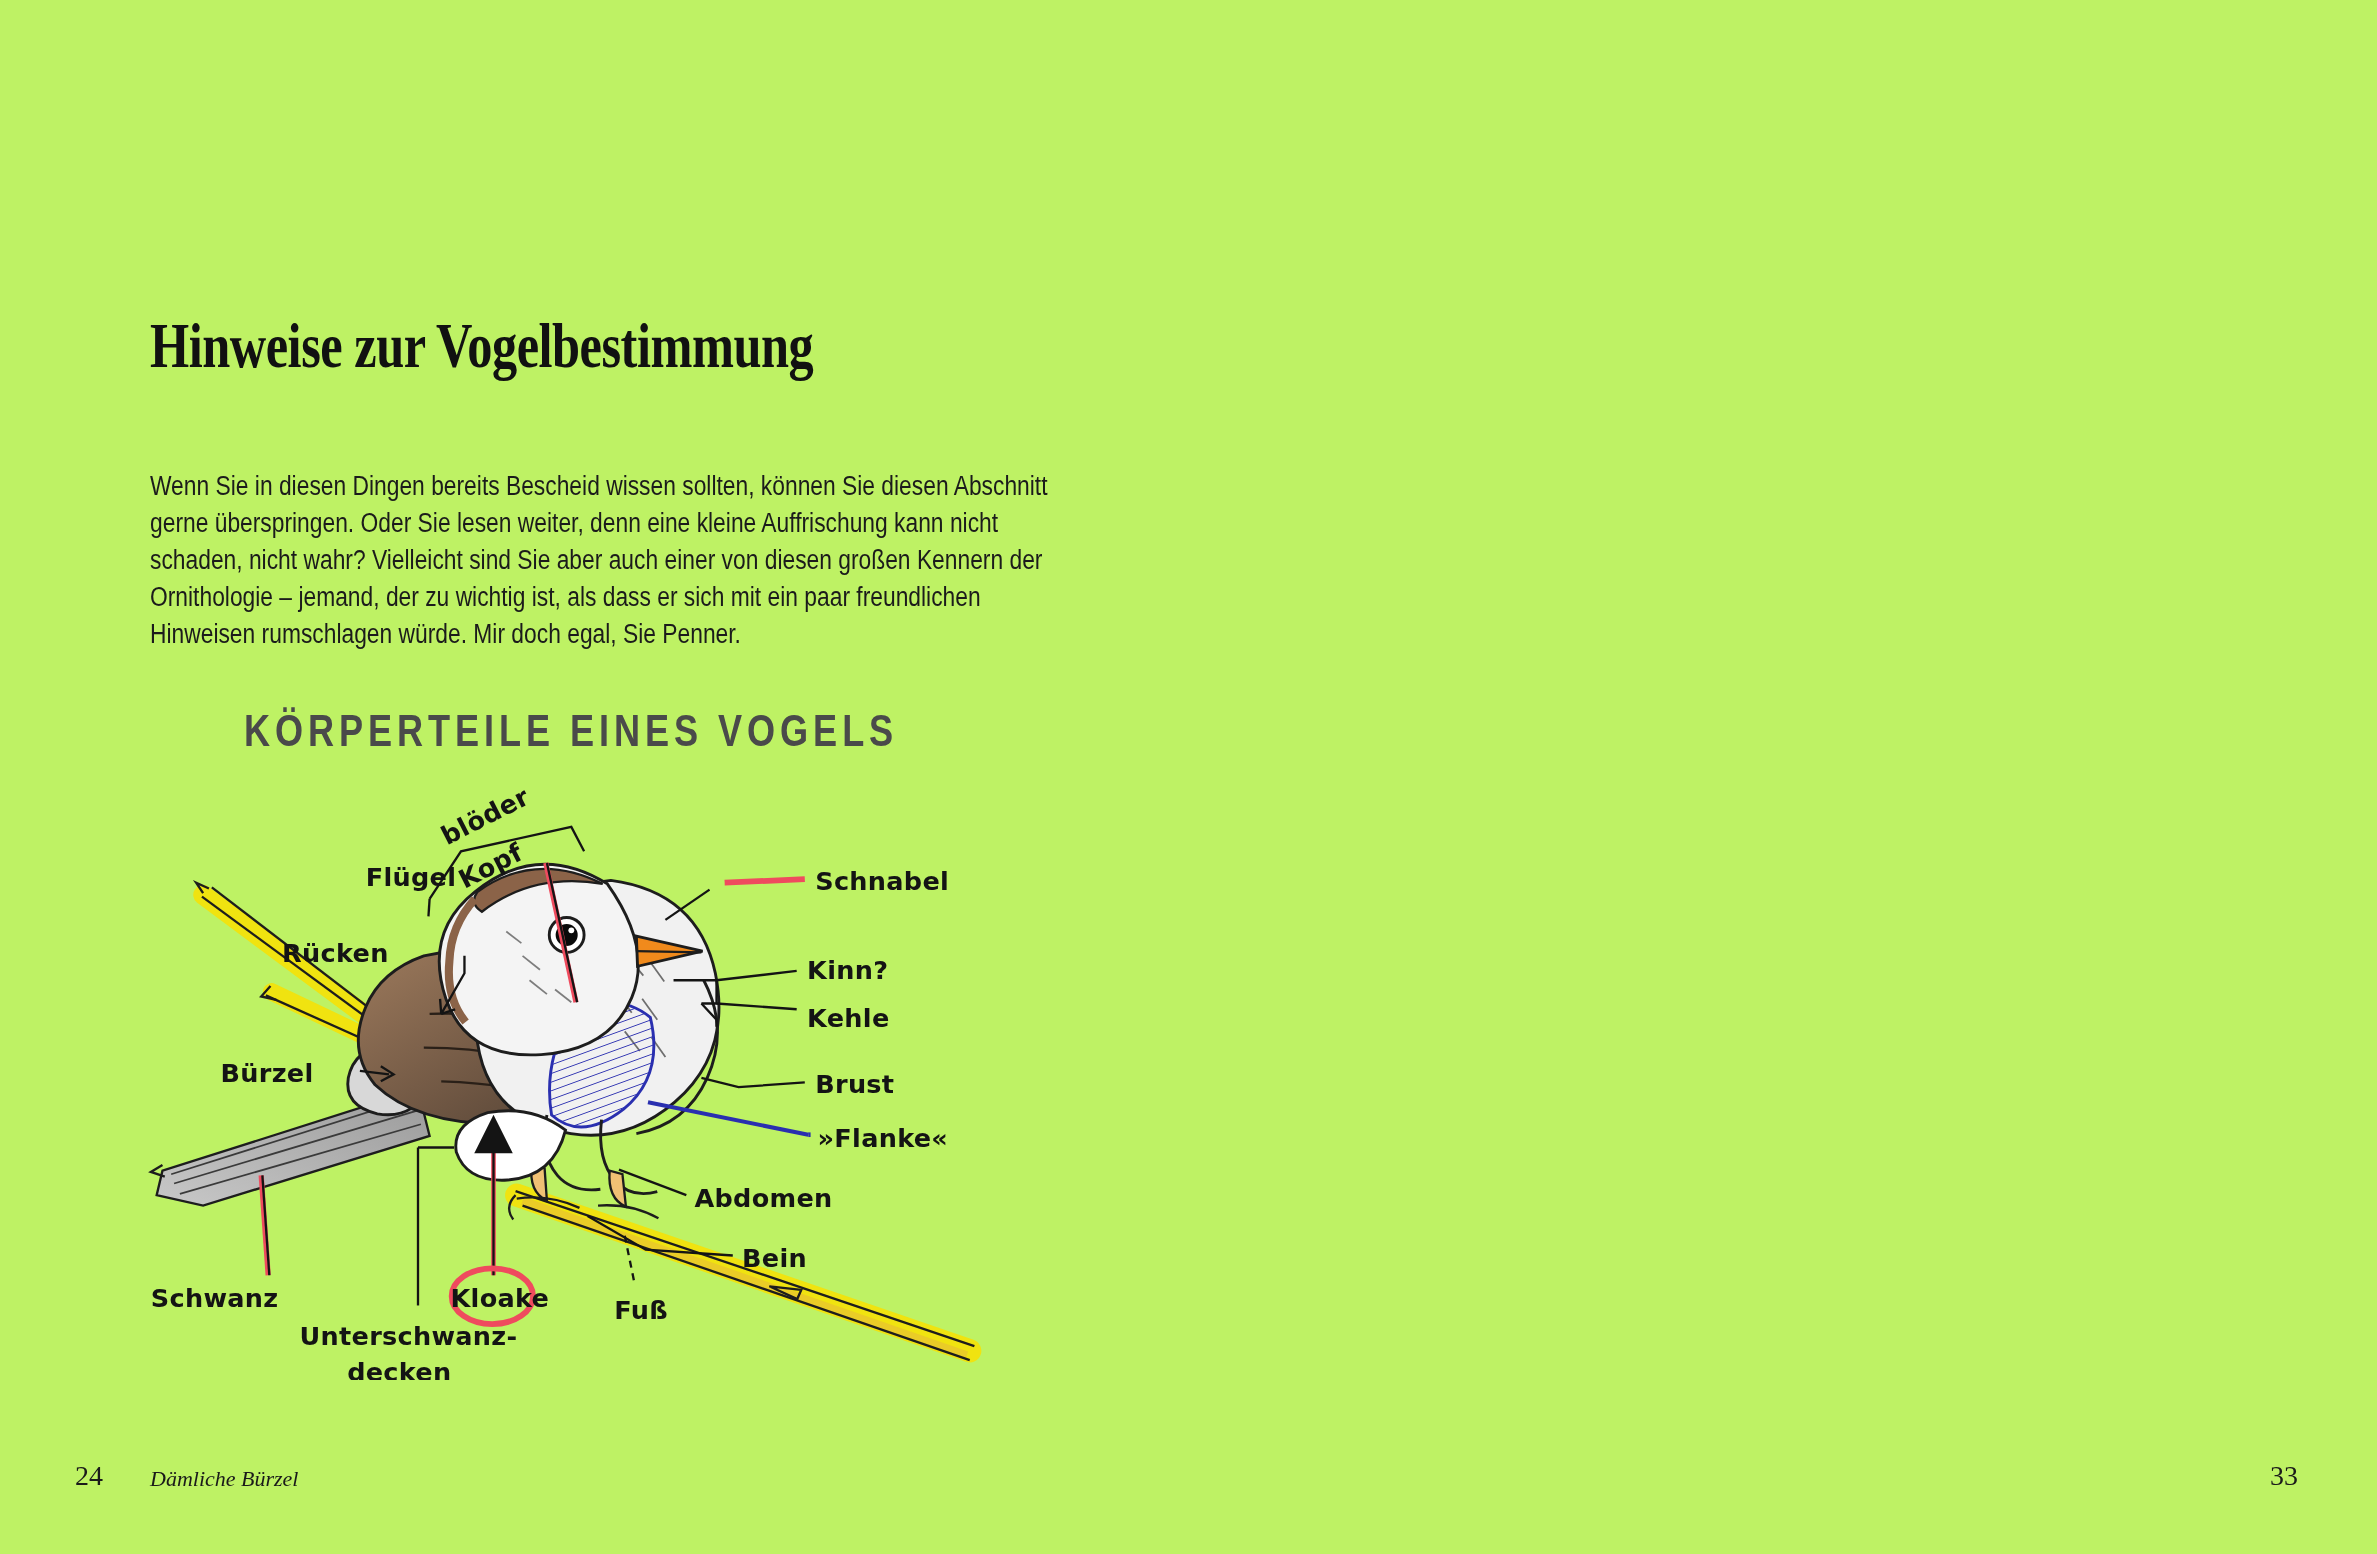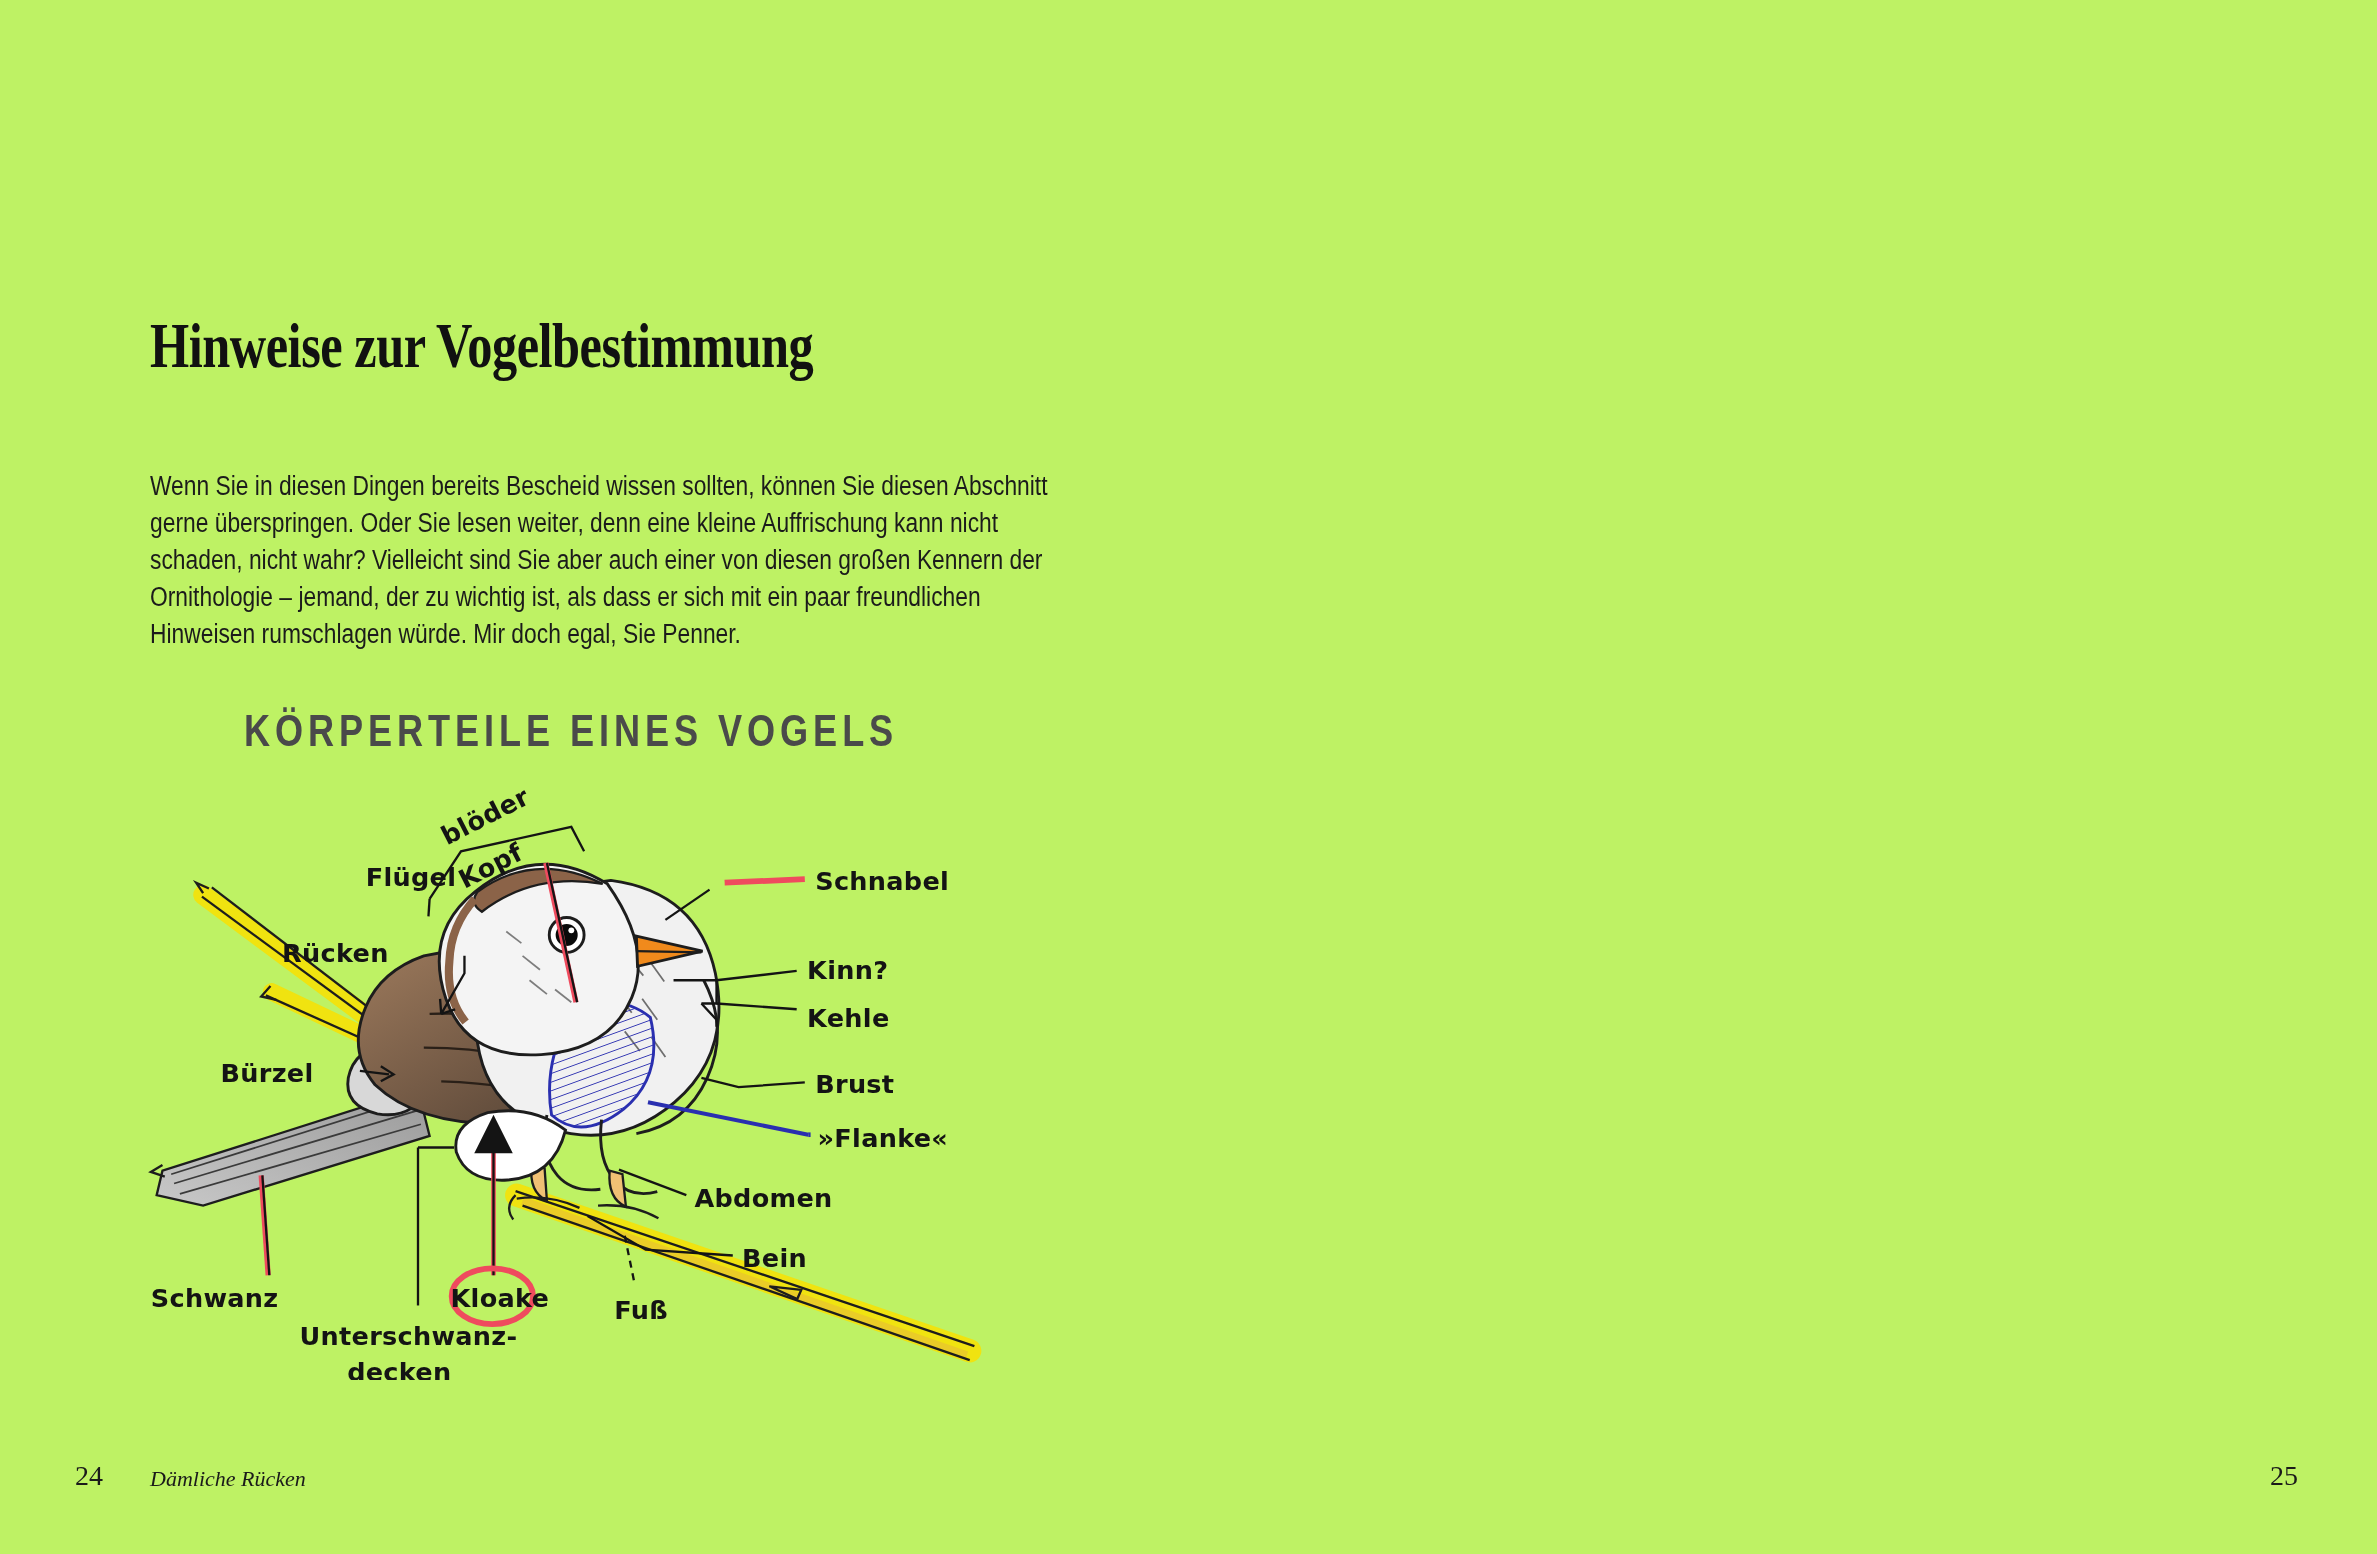--- a/index.html
+++ b/index.html
@@ -260,22 +260,22 @@
             <text class="hand" x="60" y="934">Schwanz</text>
             <text class="hand" x="180" y="548">Bürzel</text>
             <text class="hand" x="286" y="340">Rücken</text>
             <text class="hand" x="430" y="210">Flügel</text>
           </g>
         </svg>
       </div>
     </div>
 
     <div class="folio folio-num-left">24</div>
-    <div class="folio folio-run">Dämliche Rücken</div>
+    <div class="folio folio-run">Dämliche Bürzel</div>
   </div>
 
   <div class="page page-right">
 
-    <div class="folio folio-num-right" style="left:1081px;">25</div>
+    <div class="folio folio-num-right" style="left:1081px;">33</div>
   </div>
 
 </div>
 
 
 </body></html>

